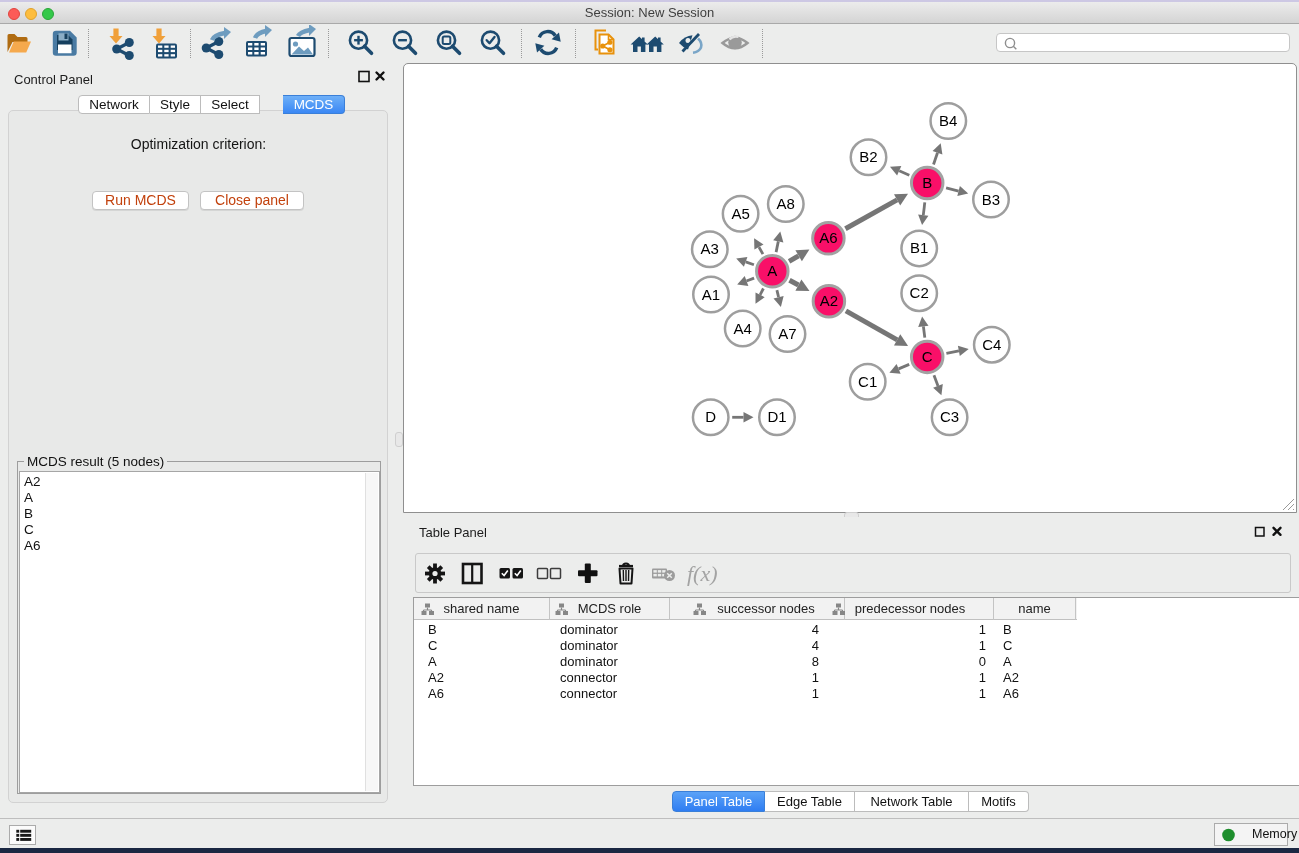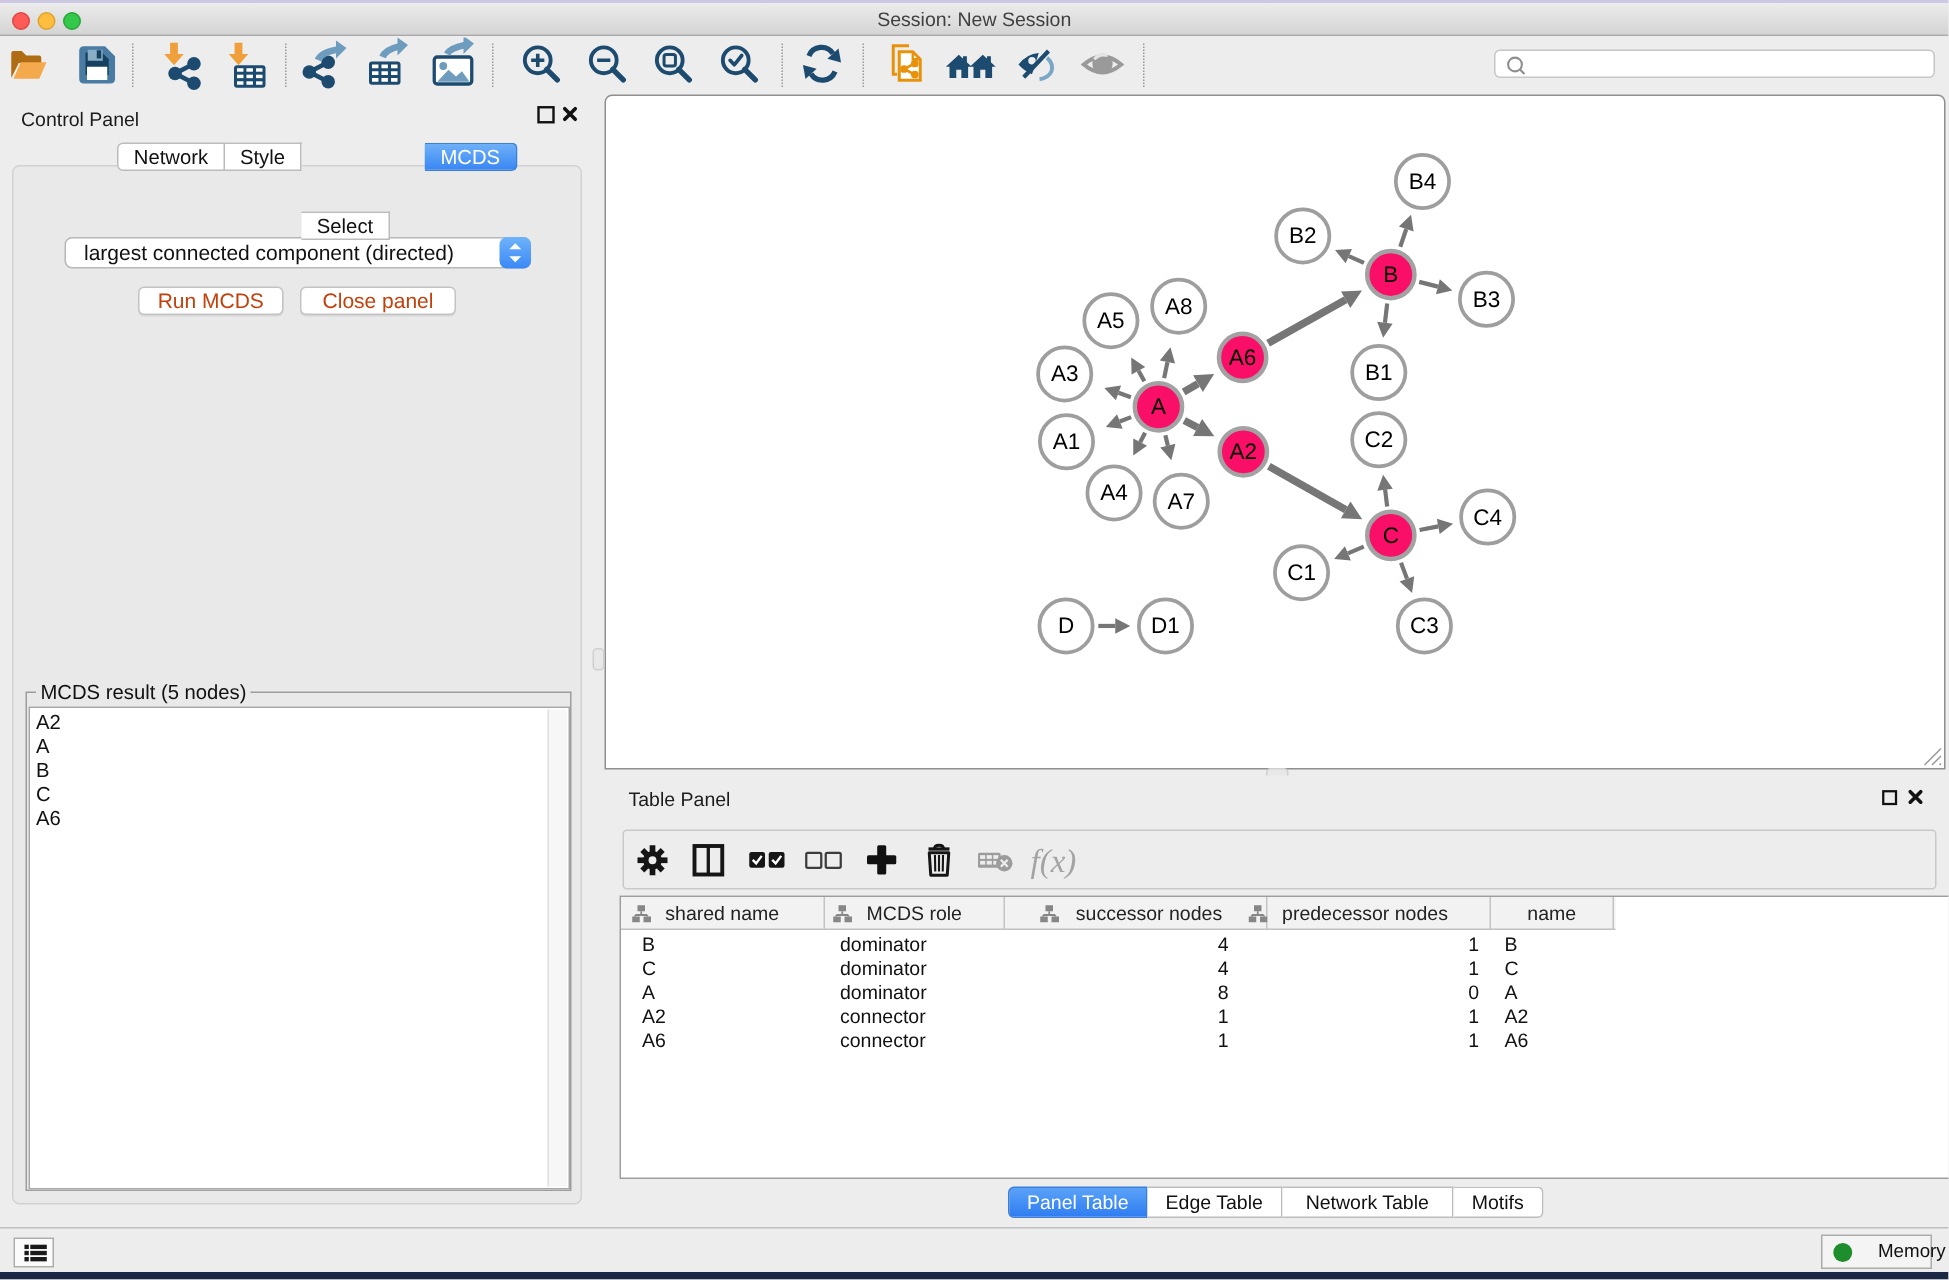--- a/index.html
+++ b/index.html
@@ -185,31 +185,25 @@
 
 <div class="abs" id="cp">
   <div class="cptitle">Control Panel</div>
   <svg style="position:absolute;left:355px;top:8px" width="36" height="14">
     <rect x="4" y="1.5" width="10" height="10" fill="none" stroke="#111" stroke-width="1.6"></rect>
     <path d="M21.5,2.5 L28.5,9.5 M28.5,2.5 L21.5,9.5" stroke="#111" stroke-width="2.4" stroke-linecap="round"></path>
   </svg>
   <div id="cpTabs">
     <div class="tab" style="left:0px;width:72px;border-radius:4px 0 0 4px;">Network</div>
     <div class="tab" style="left:72px;width:51px;border-left:none;">Style</div>
-    <div class="tab" style="left:123px;width:59px;border-left:none;margin-top:46px;">Select</div>
+    <div class="tab" style="left:123px;width:59px;border-left:none;">Select</div>
     <div class="tab sel" style="left:182px;width:62px;border-left:none;border-radius:0 4px 4px 0;margin-left:23px;">MCDS</div>
   </div>
   <div id="cpPanel"></div>
-  <div id="dropdown">
-    <div class="txt">largest connected component (directed)</div>
-    <div class="stepper"><svg width="21" height="21">
-          <path d="M6.5,8.2 L10.5,4.2 L14.5,8.2 Z" fill="#fff"></path>
-          <path d="M6.5,12.8 L10.5,16.8 L14.5,12.8 Z" fill="#fff"></path>
-        </svg></div>
-  </div>
+  <div id="optlabel">Optimization criterion:</div>
   <div class="btn" style="left:92px;top:129px;width:97px;">Run MCDS</div>
   <div class="btn" style="left:200px;top:129px;width:104px;">Close panel</div>
   <div id="fieldset">
     <div class="legend">MCDS result (5 nodes)</div>
     <div id="listbox">
       <div class="item">A2</div>
       <div class="item">A</div>
       <div class="item">B</div>
       <div class="item">C</div>
       <div class="item">A6</div>

